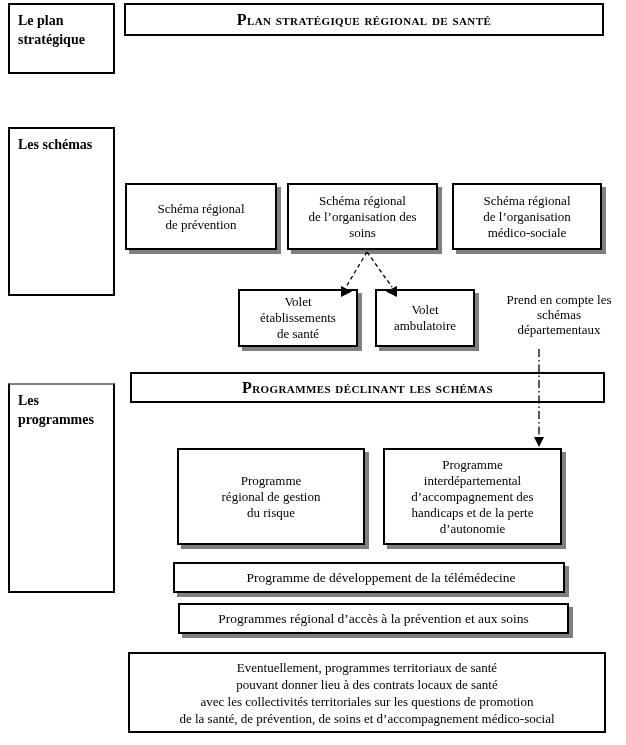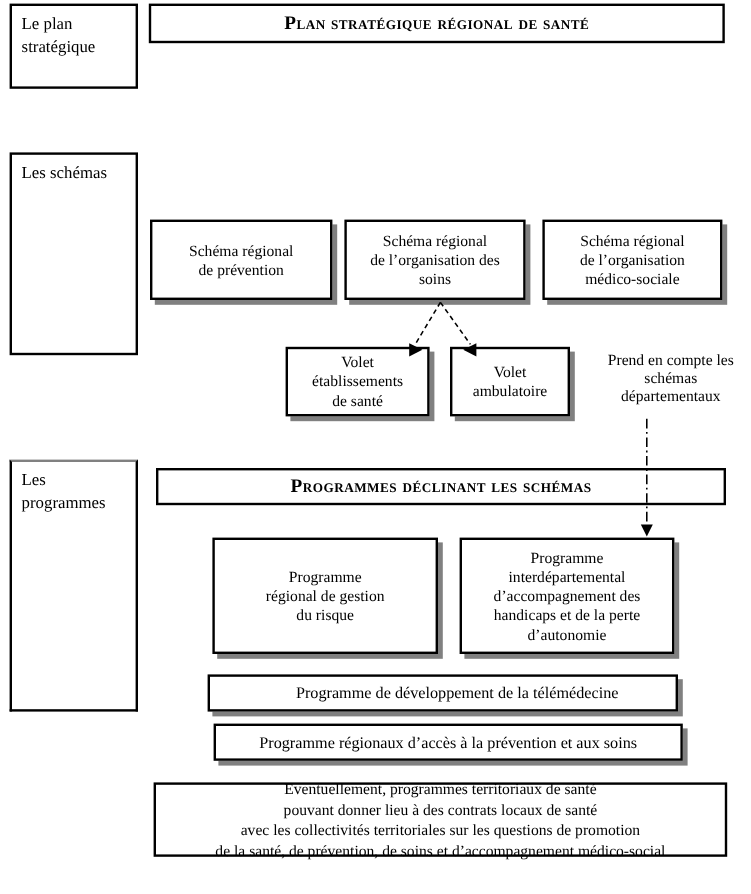--- a/index.html
+++ b/index.html
@@ -15,21 +15,21 @@
     font-family: "Liberation Serif", "DejaVu Serif", serif;
     color: #000000;
     overflow: hidden;
   }
   .abs { position: absolute; box-sizing: border-box; }
 
   
   .rowlabel {
     border: 2px solid #000000;
     background: #ffffff;
-    font-weight: normal;
+    font-weight: bold;
     font-size: 14px;
     line-height: 19px;
     padding: 6px 8px;
   }
 
   
   .headerbar {
     border: 2px solid #000000;
     background: #ffffff;
     display: flex;
@@ -129,21 +129,21 @@
   </div>
 
   <div class="abs sidenote multiline" style="left:498px; top:292px; width:122px;text-align:center;">Prend en compte les
 schémas
 départementaux</div>
 
   <div class="abs rowlabel" style="left:8px; top:383px; width:107px; height:210px; border-top-color:#808080;">
     <span>Les programmes</span>
   </div>
 
-  <div class="abs headerbar" style="left:130px; top:390px; width:475px; height:31px;">
+  <div class="abs headerbar" style="left:130px; top:372px; width:475px; height:31px;">
     <span>Programmes déclinant les schémas</span>
   </div>
 
   <div class="abs shadowbox" style="left:177px; top:448px; width:188px; height:97px;">
     <span class="multiline">Programme
 régional de gestion
 du risque</span>
   </div>
 
   <div class="abs shadowbox" style="left:383px; top:448px; width:179px; height:97px;">
@@ -152,24 +152,24 @@
 d’accompagnement des
 handicaps et de la perte
 d’autonomie</span>
   </div>
 
   <div class="abs shadowbox" style="left:173px; top:562px; width:392px; height:31px; font-size:13.5px;padding-left:24px;">
     <span>Programme de développement de la télémédecine</span>
   </div>
 
   <div class="abs shadowbox" style="left:178px; top:603px; width:391px; height:31px; font-size:13.5px;">
-    <span>Programme régionaux d’accès à la prévention et aux soins</span>
+    <span>Programmes régional d’accès à la prévention et aux soins</span>
   </div>
 
-  <div class="abs plainbox" style="left:128px; top:652px; width:478px; height:62px;">
+  <div class="abs plainbox" style="left:128px; top:652px; width:478px; height:81px;">
     <span class="multiline">Eventuellement, programmes territoriaux de santé
 pouvant donner lieu à des contrats locaux de santé
 avec les collectivités territoriales sur les questions de promotion
 de la santé, de prévention, de soins et d’accompagnement médico-social</span>
   </div>
 
   <svg id="arrow-overlay" viewBox="0 0 626 745" xmlns="http://www.w3.org/2000/svg">
 
     <line x1="367" y1="252" x2="346" y2="287" stroke="#000000" stroke-width="1.3" stroke-dasharray="4 3"></line>
     <line x1="367" y1="252" x2="392" y2="287" stroke="#000000" stroke-width="1.3" stroke-dasharray="4 3"></line>

